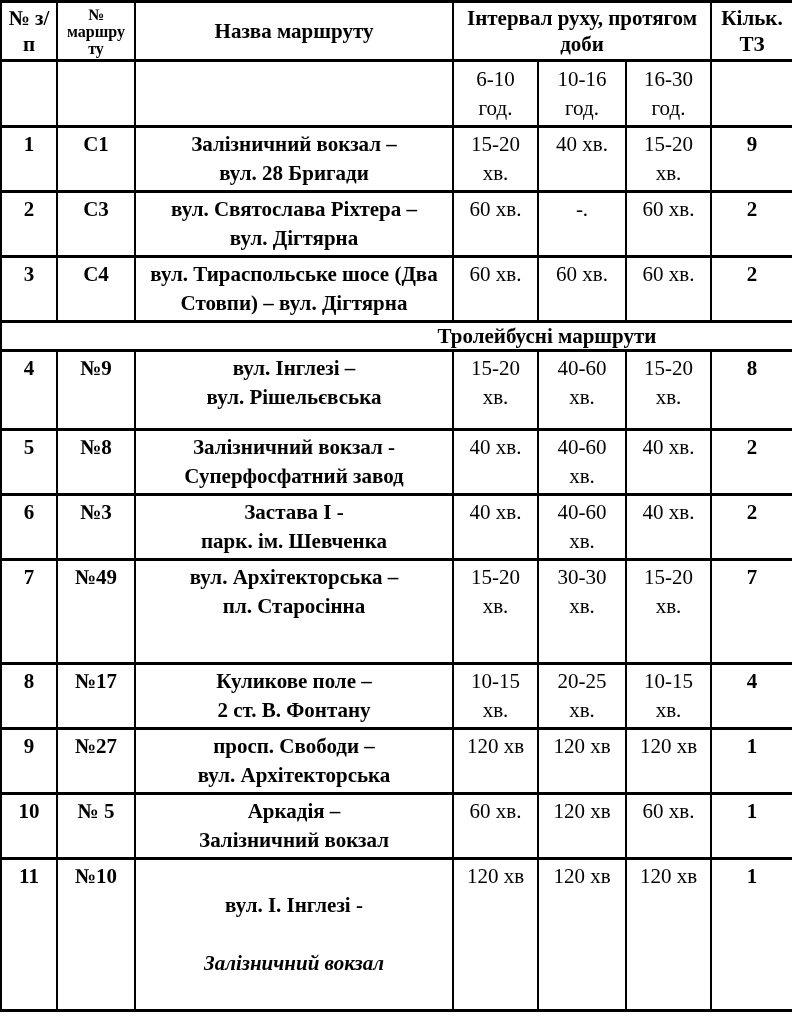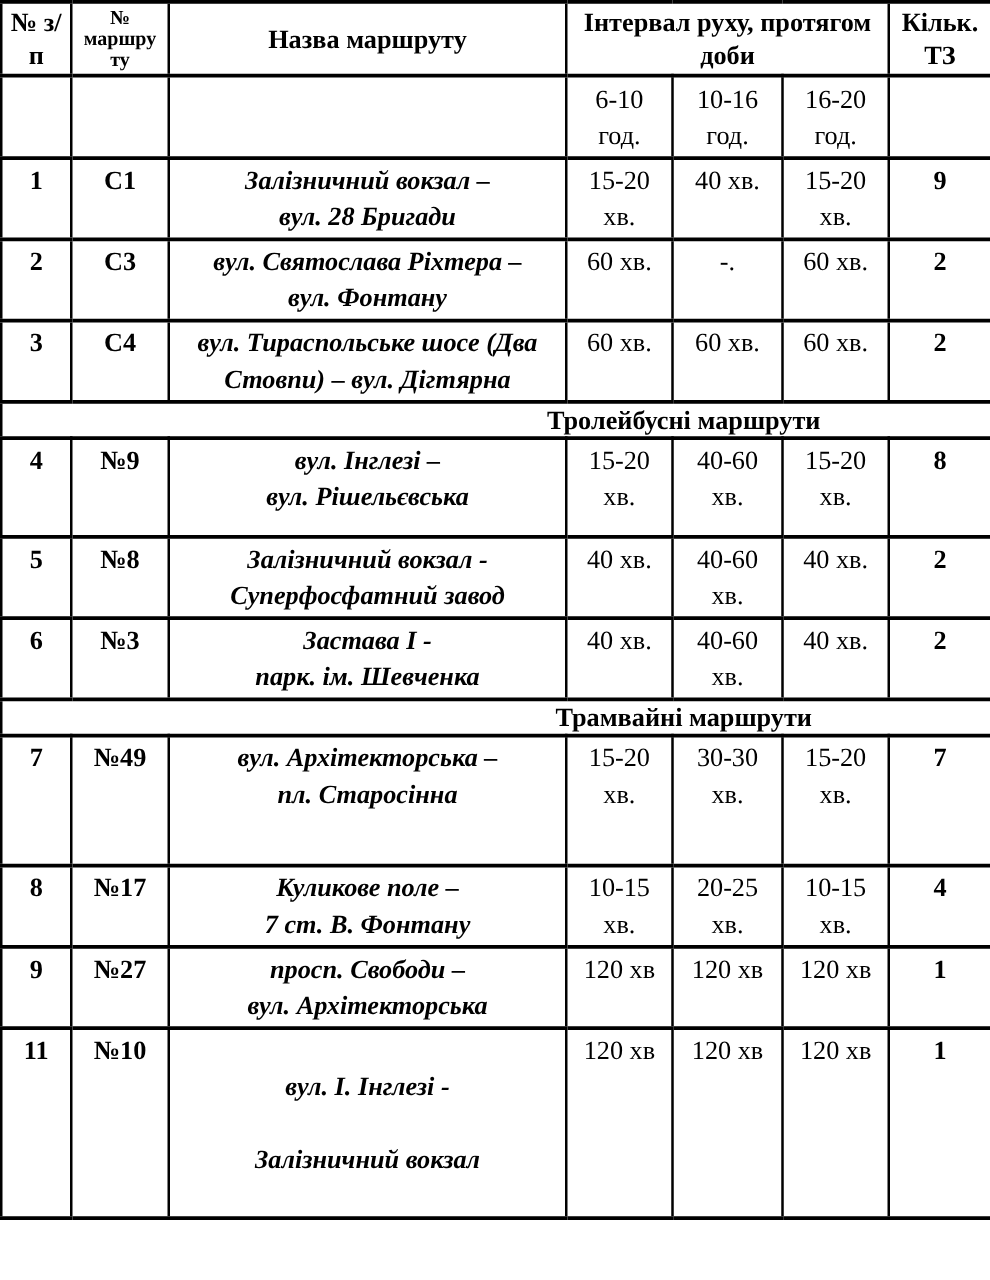--- a/index.html
+++ b/index.html
@@ -29,21 +29,21 @@
     overflow: hidden;
   }
   td.hd { vertical-align: middle; line-height: 26px; padding: 2px; }
   td.hd-small { vertical-align: middle; font-size: 16px; line-height: 17px; padding: 2px 1px; }
   td.sub { font-weight: normal; padding-top: 3px; text-align: center; }
   td.interval { font-weight: normal; margin-left: 46px; }
   tr.section td {
     padding: 1px 0 1px 300px;
     line-height: 24px;
   }
-  .nm  { display: block; font-style: italic; }
+  .nm  { display: block; }
   .nmi { display: block; font-style: italic; }
 </style>
 </head>
 <body>
 
 <table class="routes">
   <colgroup>
     <col style="width:56px">
       <col style="width:78px">
       <col style="width:318px">
@@ -68,42 +68,42 @@
     </tr>
 
     <tr style="height:63px">
       <td></td>
       <td></td>
       <td></td>
       <td class="sub">6-10
 год.</td>
       <td class="sub">10-16
 год.</td>
-      <td class="sub">16-20
+      <td class="sub">16-30
 год.</td>
       <td></td>
     </tr>
 
     <tr style="height:60px">
       <td>1</td>
       <td>С1</td>
       <td class="name-cell"><span class="nm">Залізничний вокзал –
 вул. 28 Бригади</span></td>
       <td class="interval">15-20
 хв.</td>
       <td class="interval">40 хв.</td>
       <td class="interval">15-20
 хв.</td>
       <td>9</td>
     </tr>
     <tr style="height:60px">
       <td>2</td>
       <td>С3</td>
       <td class="name-cell"><span class="nm">вул. Святослава Ріхтера –
-вул. Фонтану</span></td>
+вул. Дігтярна</span></td>
       <td class="interval">60 хв.</td>
       <td class="interval">-.</td>
       <td class="interval">60 хв.</td>
       <td>2</td>
     </tr>
     <tr style="height:58px">
       <td>3</td>
       <td>С4</td>
       <td class="name-cell"><span class="nm">вул. Тираспольське шосе (Два
 Стовпи) – вул. Дігтярна</span></td>
@@ -146,58 +146,65 @@
       <td>№3</td>
       <td class="name-cell"><span class="nm">Застава І -
 парк. ім. Шевченка</span></td>
       <td class="interval">40 хв.</td>
       <td class="interval">40-60
 хв.</td>
       <td class="interval">40 хв.</td>
       <td>2</td>
     </tr>
 
-    <tr class="section" style="height:26px">
-      <td colspan="7">Трамвайні маршрути</td>
-    </tr>
 
     <tr style="height:104px">
       <td>7</td>
       <td>№49</td>
       <td class="name-cell"><span class="nm">вул. Архітекторська –
 пл. Старосінна</span></td>
       <td class="interval">15-20
 хв.</td>
       <td class="interval">30-30
 хв.</td>
       <td class="interval">15-20
 хв.</td>
       <td>7</td>
     </tr>
     <tr style="height:61px">
       <td>8</td>
       <td>№17</td>
       <td class="name-cell"><span class="nm">Куликове поле –
-7 ст. В. Фонтану</span></td>
+2 ст. В. Фонтану</span></td>
       <td class="interval">10-15
 хв.</td>
       <td class="interval">20-25
 хв.</td>
       <td class="interval">10-15
 хв.</td>
       <td>4</td>
     </tr>
     <tr style="height:53px">
       <td>9</td>
       <td>№27</td>
       <td class="name-cell"><span class="nm">просп. Свободи –
 вул. Архітекторська</span></td>
       <td class="interval">120 хв</td>
       <td class="interval">120 хв</td>
       <td class="interval">120 хв</td>
+      <td>1</td>
+    </tr>
+    <tr style="height:63px">
+      <td>10</td>
+      <td>№ 5</td>
+      <td class="name-cell"><span class="nm">Аркадія –
+Залізничний вокзал</span></td>
+      <td class="interval">60 хв.</td>
+      <td class="interval">120 хв</td>
+      <td class="interval">60 хв.</td>
       <td>1</td>
     </tr>
     <tr style="height:57px">
       <td>11</td>
       <td>№10</td>
       <td class="name-cell">
         <span class="nm">вул. І. Інглезі -</span>
         <span class="nmi">Залізничний вокзал</span>
       </td>
       <td class="interval">120 хв</td>

